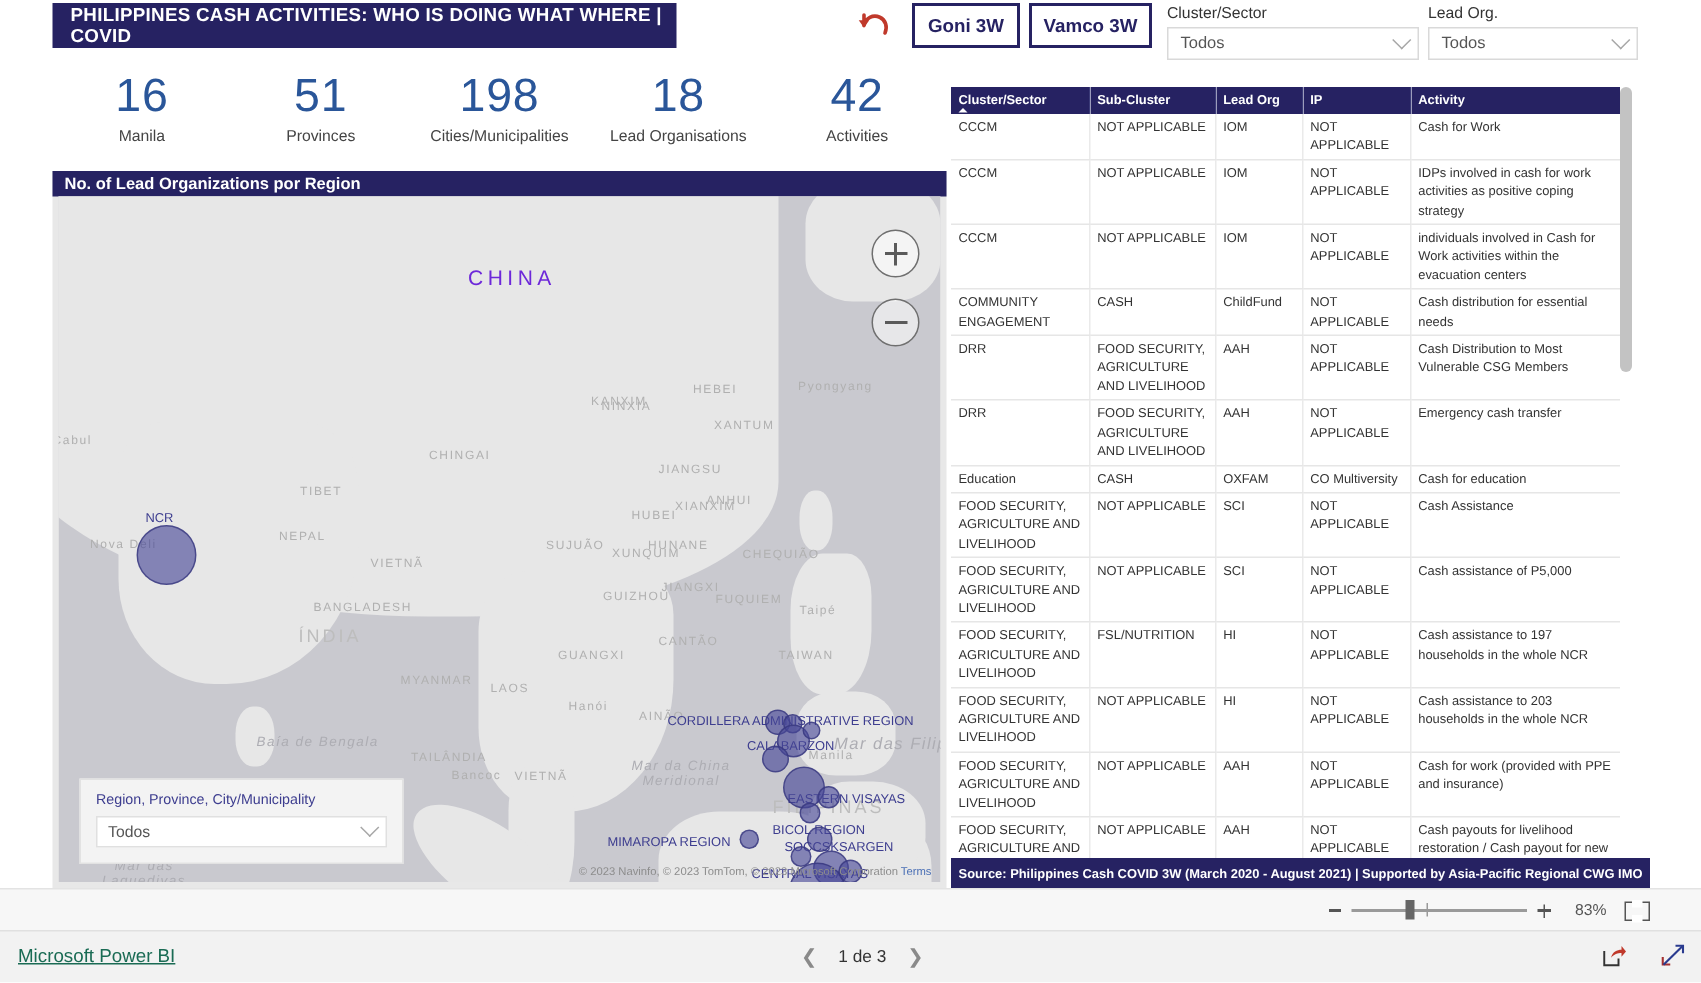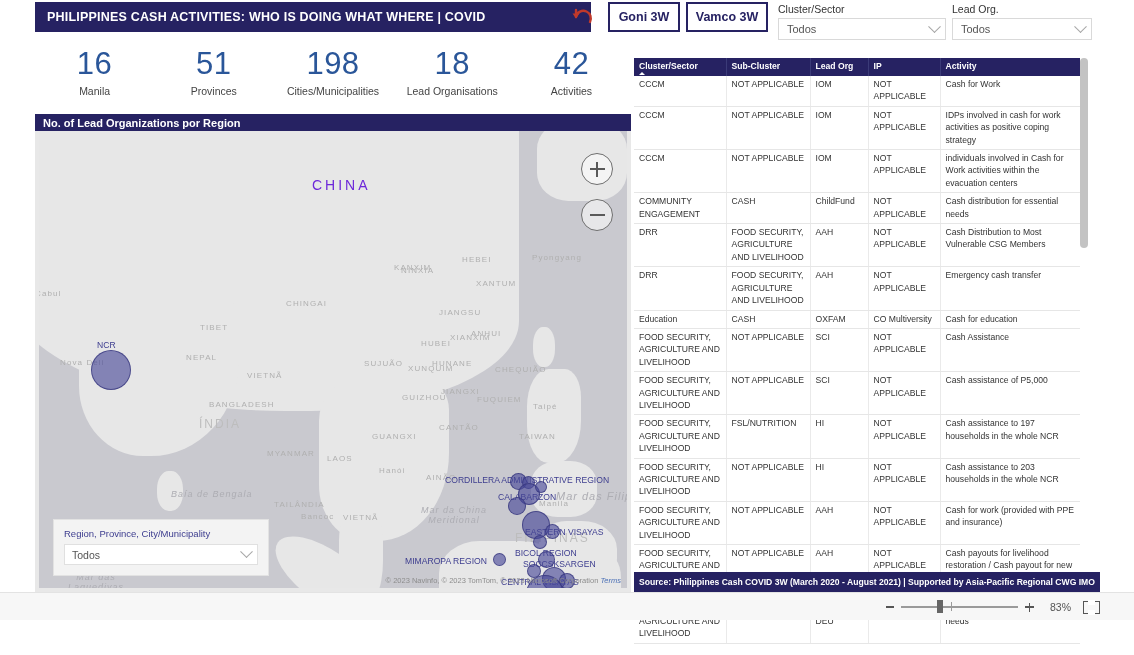--- a/index.html
+++ b/index.html
@@ -9,21 +9,21 @@
     background: #ffffff;
     overflow: hidden;
   }
   #app { position: relative; width: 1134px; height: 655px; background:#fff; }
 
   
   .canvas { position:absolute; left:0; top:0; width:1134px; height:592px; background:#ffffff; }
 
   
   .title-bar {
-    position:absolute; left:35px; top:2px; width:556px; height:30px;
+    position:absolute; left:35px; top:2px; width:416px; height:30px;
     background:#262262; color:#ffffff;
     font-size:12.5px; font-weight:bold; letter-spacing:.2px;
     display:flex; align-items:center; padding-left:12px;
   }
   .reset-btn {
     position:absolute; left:568px; top:3px; width:30px; height:28px;
     display:flex; align-items:center; justify-content:center; cursor:pointer;
   }
 
   .nav-btn {
@@ -83,21 +83,21 @@
   .zoombtn .h { position:absolute; width:15px; height:1.8px; background:#5a5a5a; }
   .zoombtn .v { position:absolute; width:1.8px; height:15px; background:#5a5a5a; }
 
   .map-slicer { position:absolute; left:14px; bottom:12px; width:216px; background:#f3f3f3;
                 border:1px solid #e2e2e2; padding:8px 10px 10px; }
   .map-slicer .lbl { font-size:9.5px; color:#3d3d8f; margin-bottom:5px; }
   .map-slicer .box { border:1px solid #e0e0e0; background:#fff; height:21px;
                      display:flex; align-items:center; justify-content:space-between;
                      padding:0 6px 0 7px; font-size:10.5px; color:#555; cursor:pointer; }
   .attrib { position:absolute; right:6px; bottom:3px; font-size:7.5px; color:#8d8d8d; white-space:nowrap; }
-  .attrib a { color:#4a6fb5;font-style:italic; }
+  .attrib a { color:#4a6fb5; }
 
   
   .table-visual { position:absolute; left:634px; top:58px; width:466px; height:512px; background:#fff; }
   table.grid { width:446px; border-collapse:collapse; table-layout:fixed; font-size:8.6px; color:#333; }
   table.grid th {
     background:#262262; color:#fff; font-size:8.6px; font-weight:bold;
     text-align:left; padding:3px 4px 5px 5px; vertical-align:top;
     border-right:1px solid #3b3b78; position:relative;
   }
   table.grid th.sorted::after {
@@ -466,14 +466,37 @@
       <span class="track">
         <span class="thumb2"></span>
         <span class="tick"></span>
       </span>
       <span class="plus"></span>
       <span class="zoompct">83%</span>
       <span class="fit-icon"></span>
     </div>
   </div>
 
+  <div class="footer">
+    <span class="pbi-link">Microsoft Power BI</span>
+    <div class="pager">
+      <span class="arrow">❮</span>
+      <span class="pg">1 de 3</span>
+      <span class="arrow">❯</span>
+    </div>
+    <div class="foot-icons">
+      <span class="ic">
+        <svg width="17" height="16" viewBox="0 0 17 16" aria-hidden="true">
+          <path d="M1.5 5 L1.5 14.5 L11 14.5 L11 10" stroke="#333" stroke-width="1.3" fill="none"></path>
+          <path d="M6 9.5 C7 5.5 10 4.2 13 4.2 L13 1.6 L16 5.4 L13 8.8 L13 6.3 C10.5 6.3 8 7 6 9.5 Z" fill="#c0392b"></path>
+        </svg>
+      </span>
+      <span class="ic">
+        <svg width="17" height="16" viewBox="0 0 17 16" aria-hidden="true">
+          <path d="M10 1.5 L15 1.5 L15 6.5" stroke="#2a3b8f" stroke-width="1.4" fill="none"></path>
+          <path d="M6.5 14 L1.5 14 L1.5 9" stroke="#a43030" stroke-width="1.4" fill="none"></path>
+          <path d="M14.6 1.9 L2 14.2" stroke="#2a3b8f" stroke-width="1.4"></path>
+        </svg>
+      </span>
+    </div>
+  </div>
 
 </div>
 
 </body></html>

